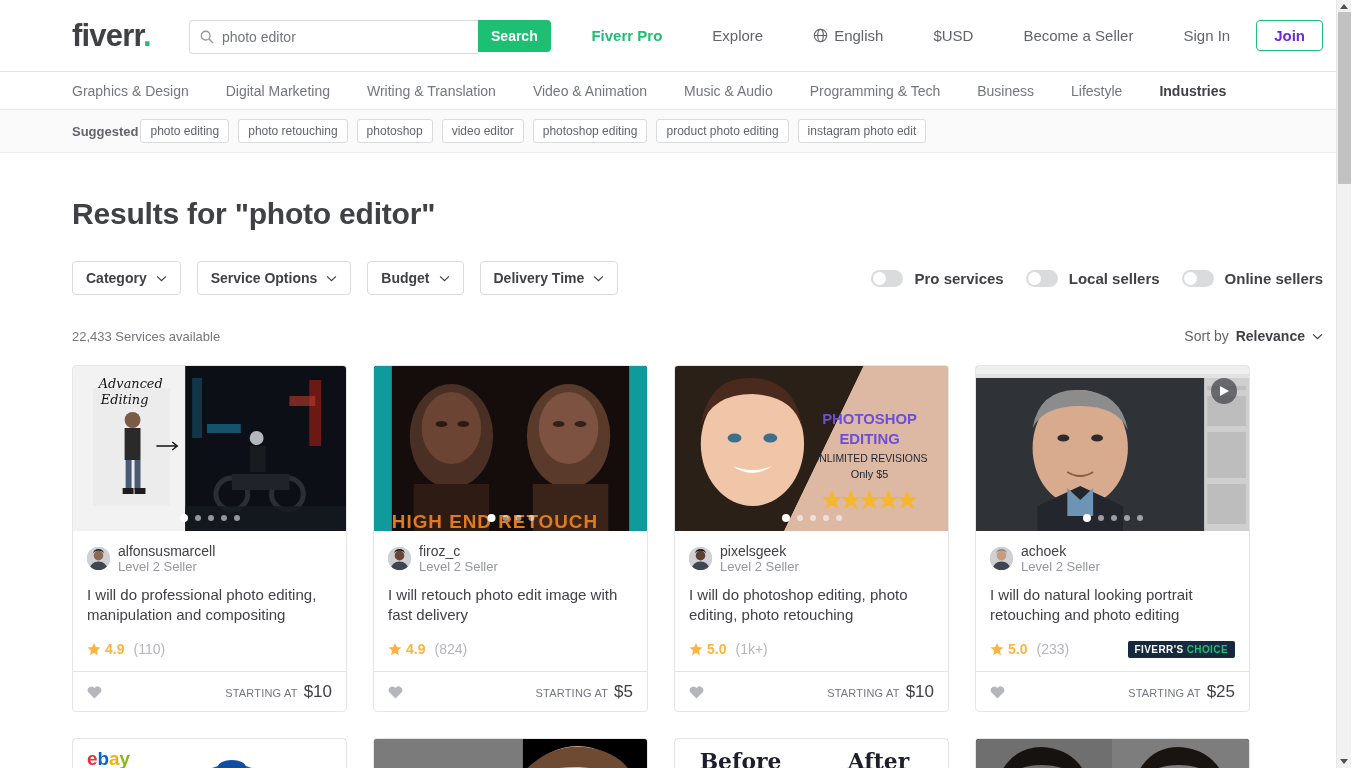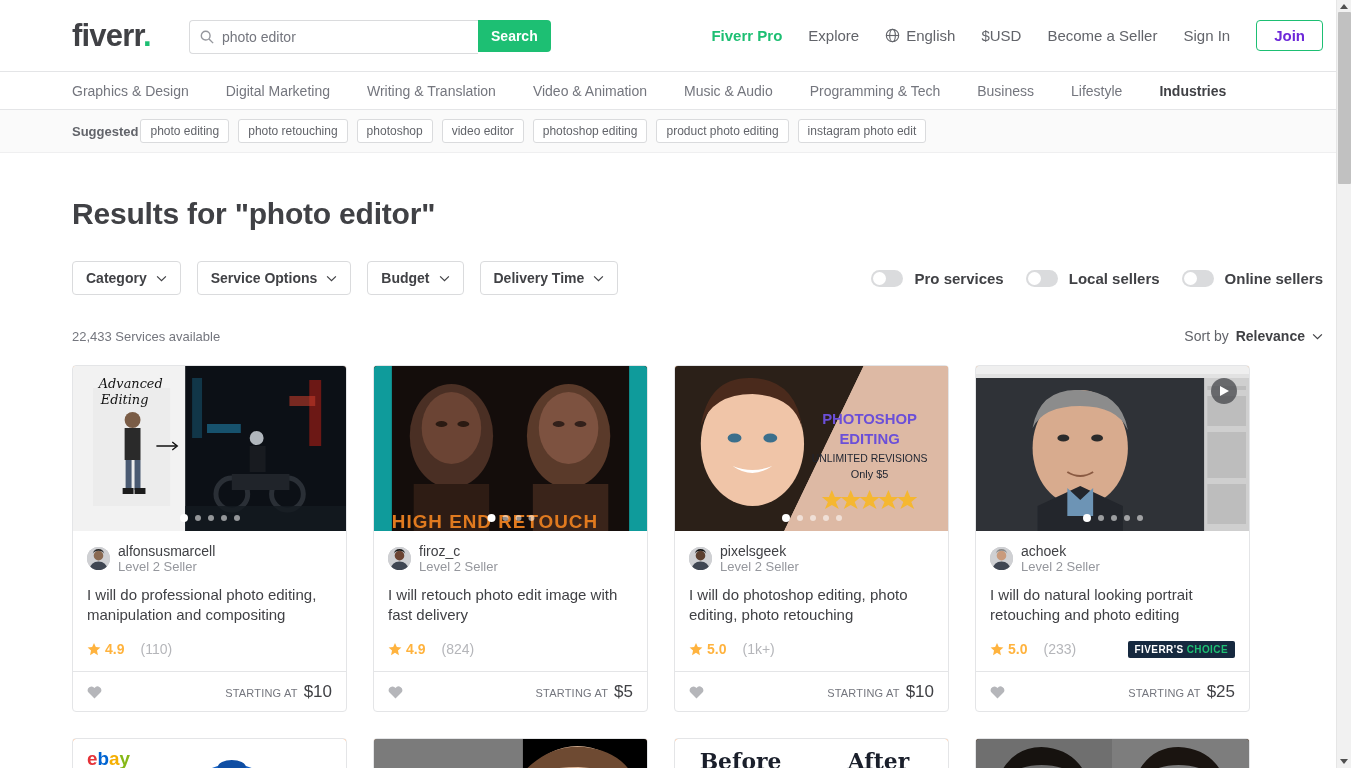--- a/index.html
+++ b/index.html
@@ -77,20 +77,21 @@
     margin-left: auto;
     display: flex;
     align-items: center;
     gap: 26px;
   }
   .hnav-item {
     font-size: 15px;
     color: #62646a;
     white-space: nowrap;
     cursor: pointer;
+    margin-left: 24px;
   }
   .hnav-pro { color: #1dbf73; font-weight: bold; }
   .hnav-lang { display: flex; align-items: center; gap: 6px; }
   .globe-icon { width: 15px; height: 15px; flex: none; }
   .join-btn {
     border: 1px solid #1dbf73;
     color: #6d28d9;
     border-radius: 4px;
     padding: 6px 17px;
     font-size: 15px;
@@ -272,21 +273,21 @@
     font-size: 15px;
     line-height: 20px;
     color: #404145;
     height: 40px;
     overflow: hidden;
     cursor: pointer;
   }
   .rating-row { display: flex; align-items: center; margin-top: 13px; height: 22px; }
   .star { width: 14px; height: 14px; flex: none; margin-right: 4px; }
   .rating-val { font-size: 14px; font-weight: bold; color: #ffb33e; }
-  .rating-count { font-size: 14px; color: #b5b6ba; margin-left: 16px; }
+  .rating-count { font-size: 14px; color: #b5b6ba; margin-left: 9px; }
   .choice-badge {
     margin-left: auto;
     background: #16293f;
     border-radius: 2px;
     padding: 3px 7px;
     font-size: 10px;
     font-weight: bold;
     letter-spacing: 0.4px;
     color: #ffffff;
     white-space: nowrap;

